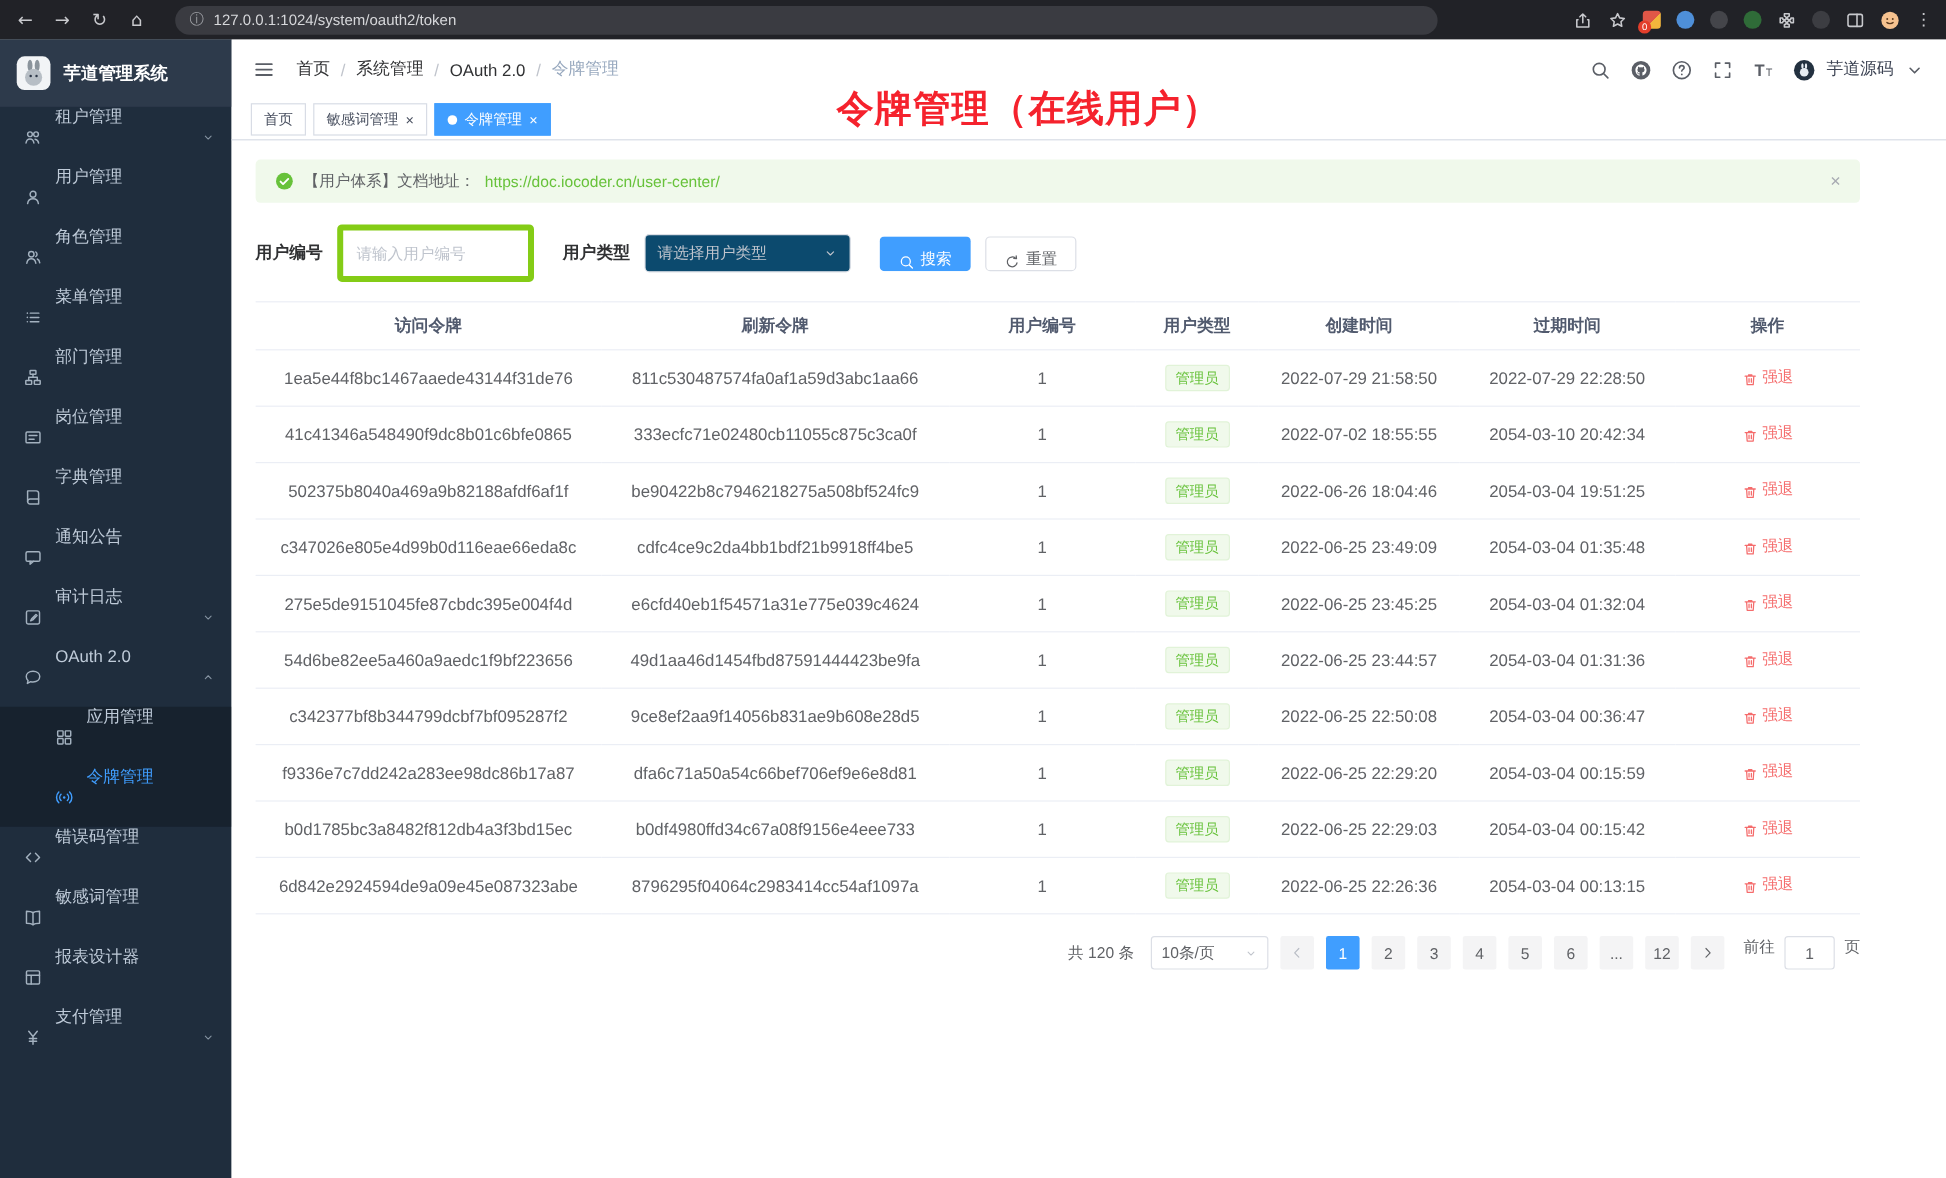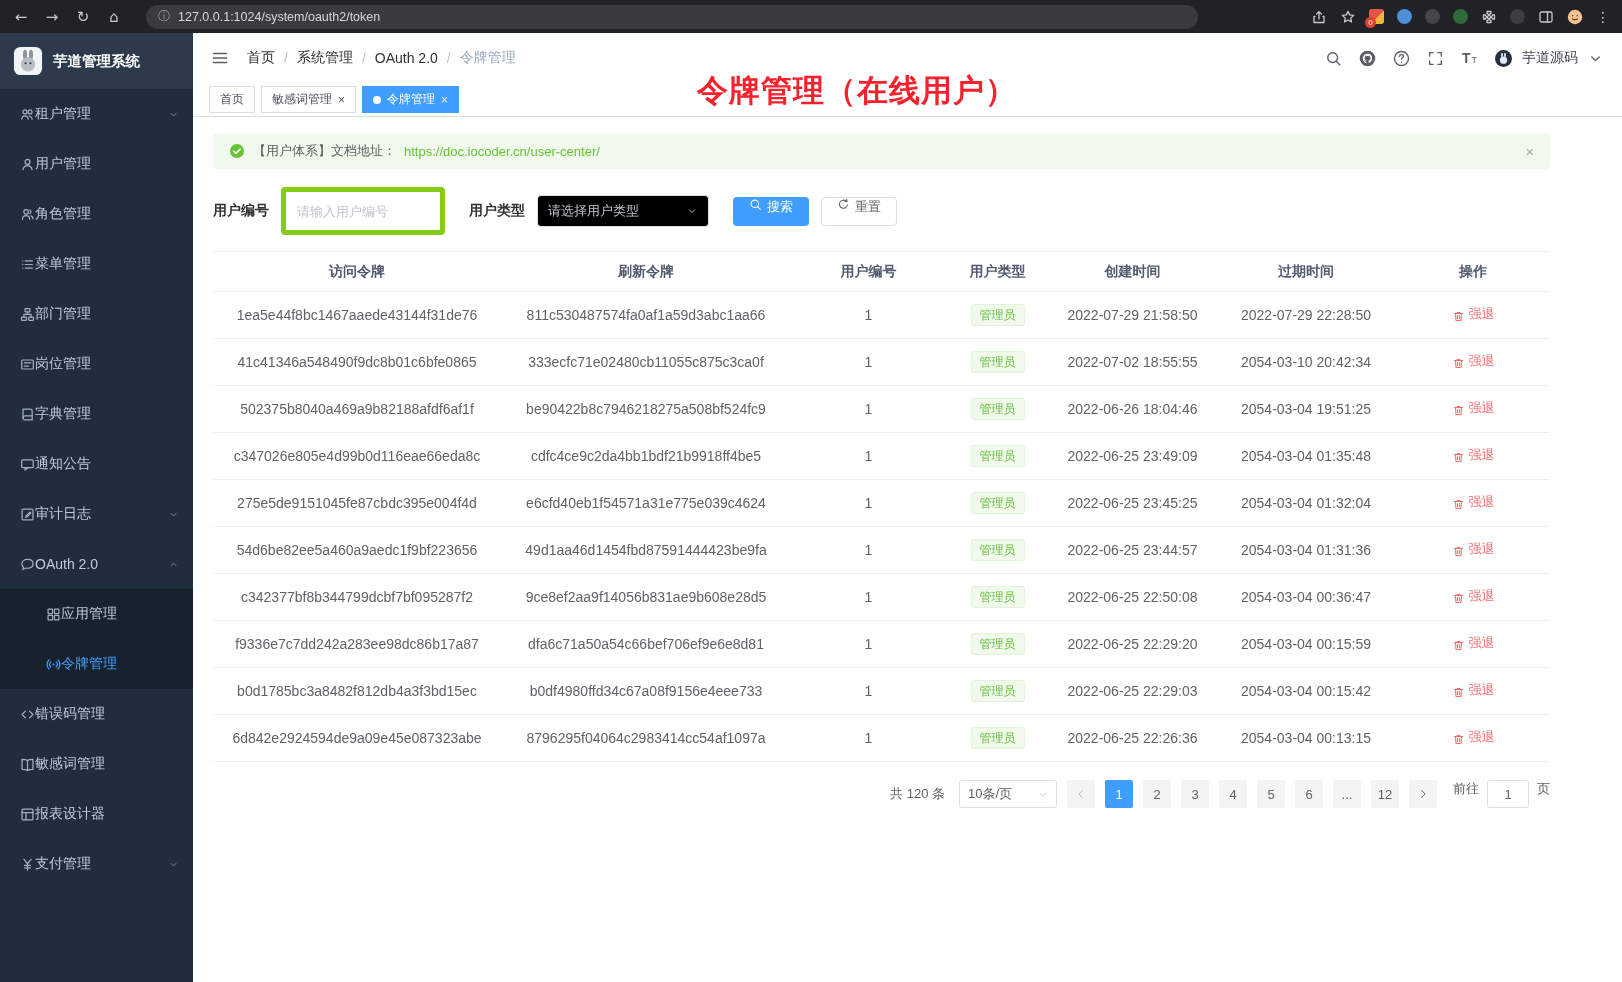--- a/index.html
+++ b/index.html
@@ -22,21 +22,21 @@
   .ext-blue{background:#4e8fd8}.ext-dark{background:#44454a}.ext-green{background:#2f6b38}.ext-dark2{background:#3c3d42}
   .bdots{font-size:14px;color:#c8c9cd;cursor:pointer}
 
   
   .app{display:flex;height:949px}
   .sidebar{width:193px;background:#1f2d3d;flex-shrink:0;display:flex;flex-direction:column}
   .logo-bar{height:56px;background:#2d3a4b;display:flex;align-items:center;gap:10px;padding:0 13px;flex-shrink:0}
   .logo-ic{font-size:30px}
   .logo-title{color:#fff;font-size:14.5px;font-weight:bold;white-space:nowrap}
   .menu{flex:1;overflow:hidden}
-  .menu-item{height:50px;display:flex;align-items:center;padding:0 14px 0 20px;color:#bfcbd9;font-size:14px;cursor:pointer;white-space:nowrap}
+  .menu-item{height:50px;display:flex;gap:11px;padding:0 14px 0 20px;color:#bfcbd9;font-size:14px;cursor:pointer;white-space:nowrap}
   .menu-item .ic{font-size:15px;color:#a3b1bf}
   .menu-item .chev{margin-left:auto;font-size:11px;color:#8795a3}
   .menu-item.active,.menu-item.active .ic{color:#409eff}
   .submenu{background:#17222e}
   .submenu .menu-item{padding-left:46px}
 
   .main{flex:1;display:flex;flex-direction:column;background:#fff;min-width:0}
 
   
   .topbar{height:50px;display:flex;align-items:center;padding:0 18px;flex-shrink:0}
@@ -64,23 +64,23 @@
   .alert .ic{font-size:16px}
   .alert-text{font-size:13px;color:#606266}
   .alert-link{font-size:13px;color:#67c23a;cursor:pointer}
   .alert-close{margin-left:auto;color:#a8abb2;font-size:15px;cursor:pointer;line-height:1}
 
   .filters{display:flex;align-items:center;margin-bottom:16px}
   .f-label{font-size:14px;font-weight:bold;color:#303133;margin-right:12px;white-space:nowrap}
   .ml24{margin-left:24px}
   .f-input{width:164px;height:48px;border:5px solid #84cc16;border-radius:4px;padding:0 11px;font-size:13px;color:#000000;outline:none;font-family:inherit;background:#fff}
   .f-input::placeholder{color:#bfc4cd}
-  .f-select{width:172px;height:32px;border:1px solid #dcdfe6;border-radius:4px;padding:0 10px;display:flex;align-items:center;justify-content:space-between;font-size:13px;color:#bfc4cd;cursor:pointer;background:#000000}
+  .f-select{width:172px;height:32px;border:1px solid #dcdfe6;border-radius:4px;padding:0 10px;display:flex;align-items:center;justify-content:space-between;font-size:13px;color:#bfc4cd;cursor:pointer;background:#0c4a6e}
   .f-select .ic{color:#c0c4cc;font-size:12px}
-  .btn{height:29px;border-radius:4px;display:inline-flex;align-items:flex-start;gap:5px;padding:0 15px;font-size:13px;cursor:pointer;border:1px solid transparent;font-family:inherit}
+  .btn{height:29px;border-radius:4px;display:inline-flex;align-items:flex-end;gap:5px;padding:0 15px;font-size:13px;cursor:pointer;border:1px solid transparent;font-family:inherit}
   .btn .ic{font-size:13px}
   .btn-primary{background:#409eff;color:#fff;margin-left:24px}
   .btn-plain{background:#fff;border-color:#dcdfe6;color:#606266;margin-left:12px}
 
   table{width:100%;border-collapse:collapse;table-layout:fixed}
   thead th{height:40px;font-size:14px;font-weight:bold;color:#515a6e;text-align:center;border-top:1px solid #ebeef5;border-bottom:1px solid #ebeef5;background:#fff;white-space:nowrap}
   tbody td{height:47px;font-size:14px;color:#606266;text-align:center;border-bottom:1px solid #ebeef5;white-space:nowrap;overflow:hidden}
   .badge{display:inline-block;padding:3px 8px;font-size:12px;line-height:1.2;color:#67c23a;background:#f0f9eb;border:1px solid #e1f3d8;border-radius:3px}
   .action-link{display:inline-flex;align-items:flex-end;gap:4px;color:#f56c6c;font-size:13px;cursor:pointer}
   .action-link .ic{font-size:13px}

